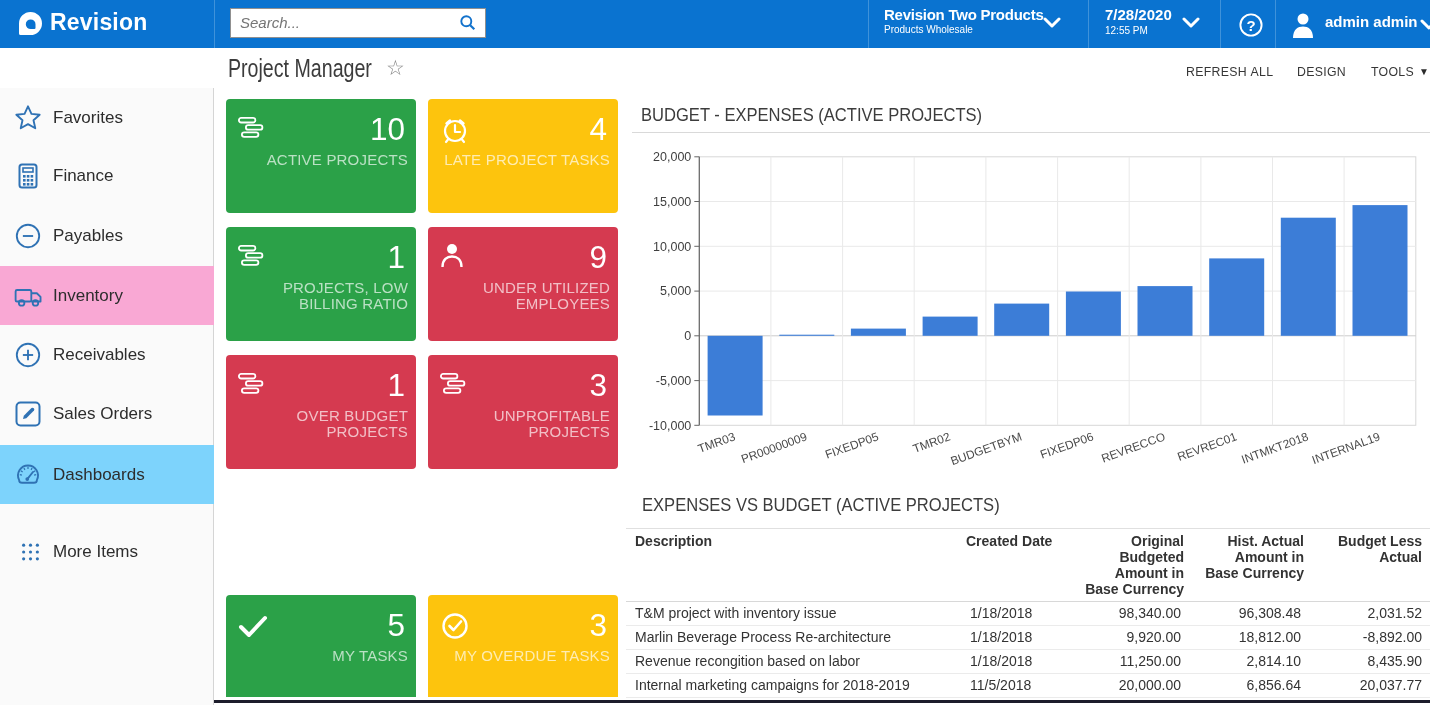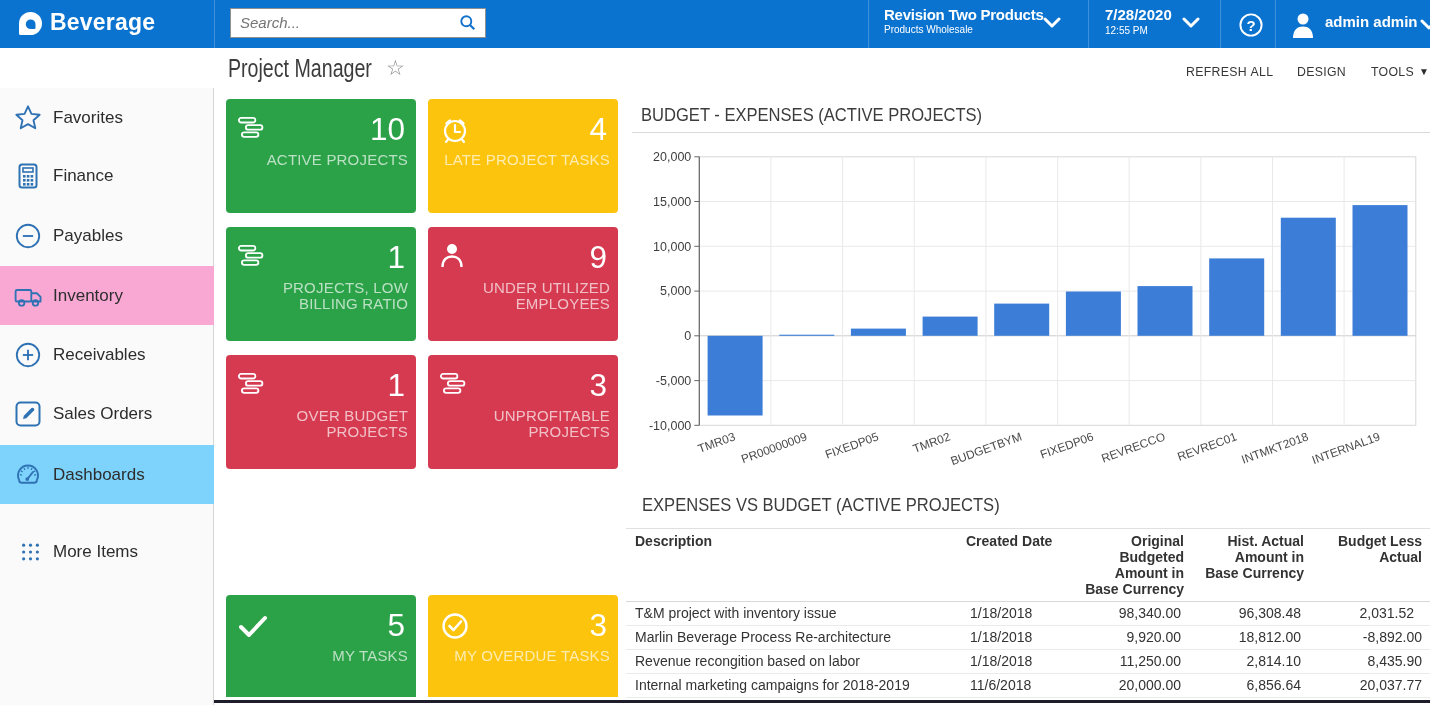--- a/index.html
+++ b/index.html
@@ -304,59 +304,59 @@
       <th class="l">Created Date</th>
       <th>Original<br>Budgeted<br>Amount in<br>Base Currency</th>
       <th>Hist. Actual<br>Amount in<br>Base Currency</th>
       <th style="padding-right:8px;">Budget Less<br>Actual</th>
     </tr>
     <tr>
           <td class="d">T&amp;M project with inventory issue</td>
           <td class="l" style="padding-left:7px;">1/18/2018</td>
           <td>98,340.00</td>
           <td>96,308.48</td>
-          <td style="padding-right:16px;">2,031.52</td>
+          <td style="padding-right:8px;">2,031.52</td>
         </tr>
     <tr>
           <td class="d">Marlin Beverage Process Re-architecture</td>
           <td class="l" style="padding-left:7px;">1/18/2018</td>
           <td>9,920.00</td>
           <td>18,812.00</td>
           <td style="padding-right:8px;">-8,892.00</td>
         </tr>
     <tr>
           <td class="d">Revenue recongition based on labor</td>
           <td class="l" style="padding-left:7px;">1/18/2018</td>
           <td>11,250.00</td>
           <td>2,814.10</td>
           <td style="padding-right:8px;">8,435.90</td>
         </tr>
     <tr>
           <td class="d">Internal marketing campaigns for 2018-2019</td>
-          <td class="l" style="padding-left:7px;">11/6/2018</td>
+          <td class="l" style="padding-left:7px;">11/5/2018</td>
           <td>20,000.00</td>
           <td>6,856.64</td>
           <td style="padding-right:8px;">20,037.77</td>
         </tr>
   </tbody>
     </table>
 
   <div id="botline"></div>
 
   <div id="topbar">
     <div class="tbsep" style="left:214px;"></div>
     <div class="tbsep" style="left:868px;"></div>
     <div class="tbsep" style="left:1088px;"></div>
     <div class="tbsep" style="left:1220px;"></div>
     <div class="tbsep" style="left:1275px;"></div>
     <svg id="logo-mark" style="position:absolute; left:18.5px; top:11.5px;" width="23" height="23" viewBox="0 0 23 23">
 <path fill-rule="evenodd" d="M0 11.5 A11.5 11.5 0 0 1 11.5 0 A11.5 11.5 0 0 1 23 11.5 A11.5 11.5 0 0 1 11.5 23 L1.6 23 Q0 23 0 21.4 Z
 M11.65 7.4 A4.85 4.85 0 0 0 6.8 12.25 A4.85 4.85 0 0 0 11.65 17.1 L15.4 17.1 Q16.5 17.1 16.5 16 L16.5 12.25 A4.85 4.85 0 0 0 11.65 7.4 Z" fill="#fff"></path>
 </svg>
-    <div id="logo-text">Beverage</div>
+    <div id="logo-text">Revision</div>
     <div id="searchbox">
         <span class="ph">Search...</span>
       <svg style="position:absolute; right:9px; top:6px;" width="16" height="16" viewBox="0 0 16 16">
         <circle cx="6.3" cy="6.3" r="5" fill="none" stroke="#1272cc" stroke-width="1.9"></circle>
         <line x1="10.2" y1="10.2" x2="14.3" y2="14.3" stroke="#1272cc" stroke-width="2.2"></line>
       </svg>
     </div>
     <div class="tb-main" style="position:absolute; left:884px; top:6px; letter-spacing:-0.25px;">Revision Two Products</div>
     <div class="tb-sub" style="position:absolute; left:884px; top:24px;">Products Wholesale</div>
     <svg style="position:absolute; left:1043px; top:16px;" width="18" height="14" viewBox="0 0 18 14">

